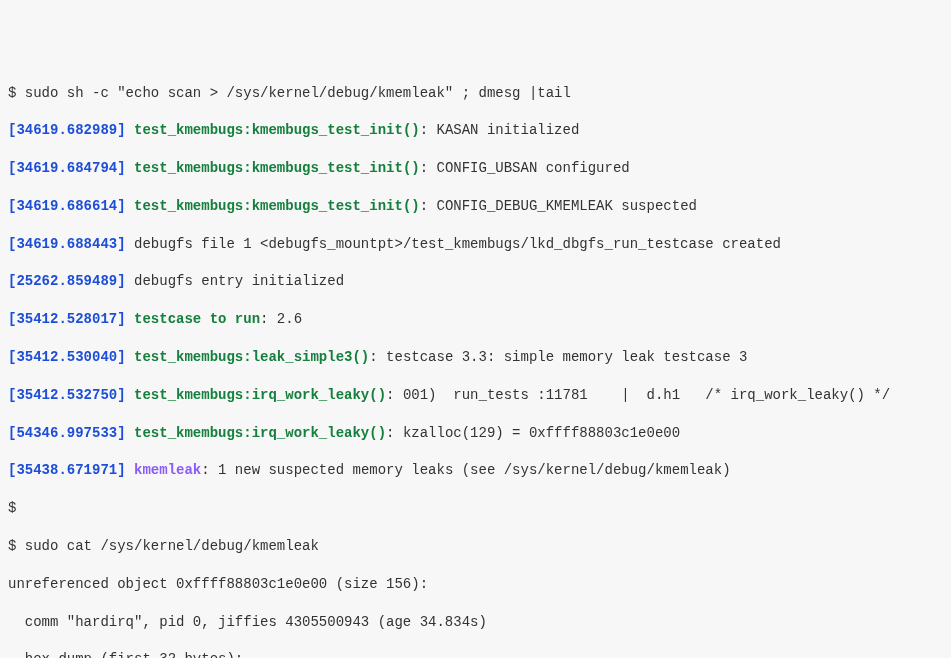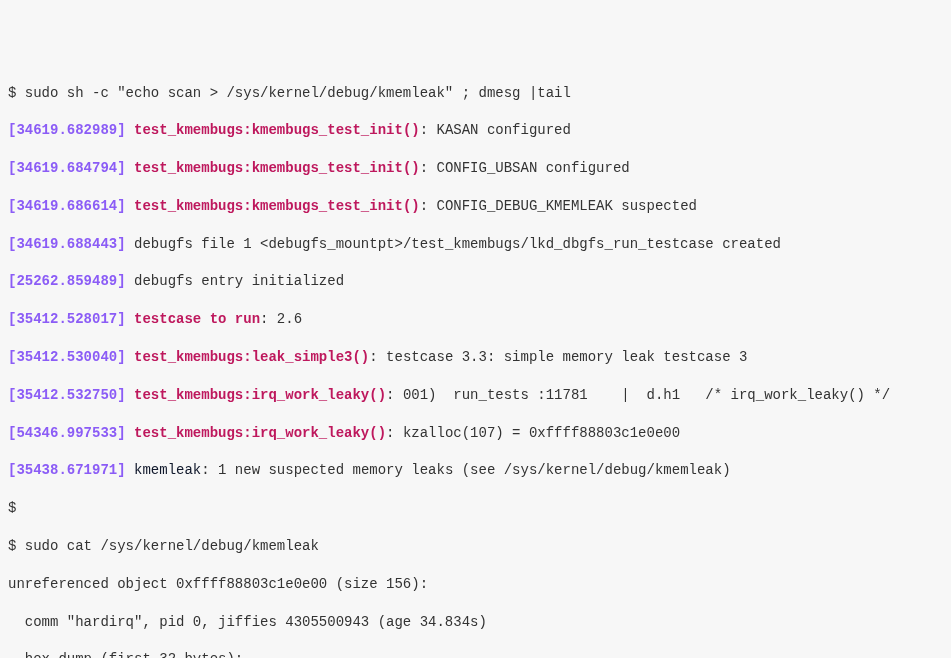--- a/index.html
+++ b/index.html
@@ -13,47 +13,47 @@
       background: #f7f7f7;
       color: #333;
       padding: 8px;
       line-height: 1.35;
       white-space: pre;
     }
     .line {
       display: block;
     }
     .timestamp {
-      color: #8b5cf6;
+      color: #1d4ed8;
       font-weight: bold;
     }
     .func {
-      color: #be185d;
+      color: #15803d;
       font-weight: bold;
     }
     .kmemleak {
-      color: #0f172a;
-      font-weight: normal;
+      color: #8b5cf6;
+      font-weight: bold;
     }
   </style>
 </head>
 <body>
 
 
 
 <span class="line">$ sudo sh -c "echo scan &gt; /sys/kernel/debug/kmemleak" ; dmesg |tail</span>
-<span class="line"><span class="timestamp">[34619.682989]</span> <span class="func">test_kmembugs:kmembugs_test_init()</span><span>: KASAN configured</span></span>
+<span class="line"><span class="timestamp">[34619.682989]</span> <span class="func">test_kmembugs:kmembugs_test_init()</span><span>: KASAN initialized</span></span>
 <span class="line"><span class="timestamp">[34619.684794]</span> <span class="func">test_kmembugs:kmembugs_test_init()</span><span>: CONFIG_UBSAN configured</span></span>
 <span class="line"><span class="timestamp">[34619.686614]</span> <span class="func">test_kmembugs:kmembugs_test_init()</span><span>: CONFIG_DEBUG_KMEMLEAK suspected</span></span>
 <span class="line"><span class="timestamp">[34619.688443]</span> <span>debugfs file 1 &lt;debugfs_mountpt&gt;/test_kmembugs/lkd_dbgfs_run_testcase created</span></span>
 <span class="line"><span class="timestamp">[25262.859489]</span> <span>debugfs entry initialized</span></span>
 <span class="line"><span class="timestamp">[35412.528017]</span> <span class="func">testcase to run</span><span>: 2.6</span></span>
 <span class="line"><span class="timestamp">[35412.530040]</span> <span class="func">test_kmembugs:leak_simple3()</span><span>: testcase 3.3: simple memory leak testcase 3</span></span>
 <span class="line"><span class="timestamp">[35412.532750]</span> <span class="func">test_kmembugs:irq_work_leaky()</span><span>: 001)  run_tests :11781    |  d.h1   /* irq_work_leaky() */</span></span>
-<span class="line"><span class="timestamp">[54346.997533]</span> <span class="func">test_kmembugs:irq_work_leaky()</span><span>: kzalloc(107) = 0xffff88803c1e0e00</span></span>
+<span class="line"><span class="timestamp">[54346.997533]</span> <span class="func">test_kmembugs:irq_work_leaky()</span><span>: kzalloc(129) = 0xffff88803c1e0e00</span></span>
 <span class="line"><span class="timestamp">[35438.671971]</span> <span class="kmemleak">kmemleak</span><span>: 1 new suspected memory leaks (see /sys/kernel/debug/kmemleak)</span></span>
 <span class="line">$ </span>
 <span class="line">$ sudo cat /sys/kernel/debug/kmemleak</span>
 <span class="line">unreferenced object 0xffff88803c1e0e00 (size 156):</span>
 <span class="line">  comm "hardirq", pid 0, jiffies 4305500943 (age 34.834s)</span>
 <span class="line">  hex dump (first 32 bytes):</span>
 
 
 
 

